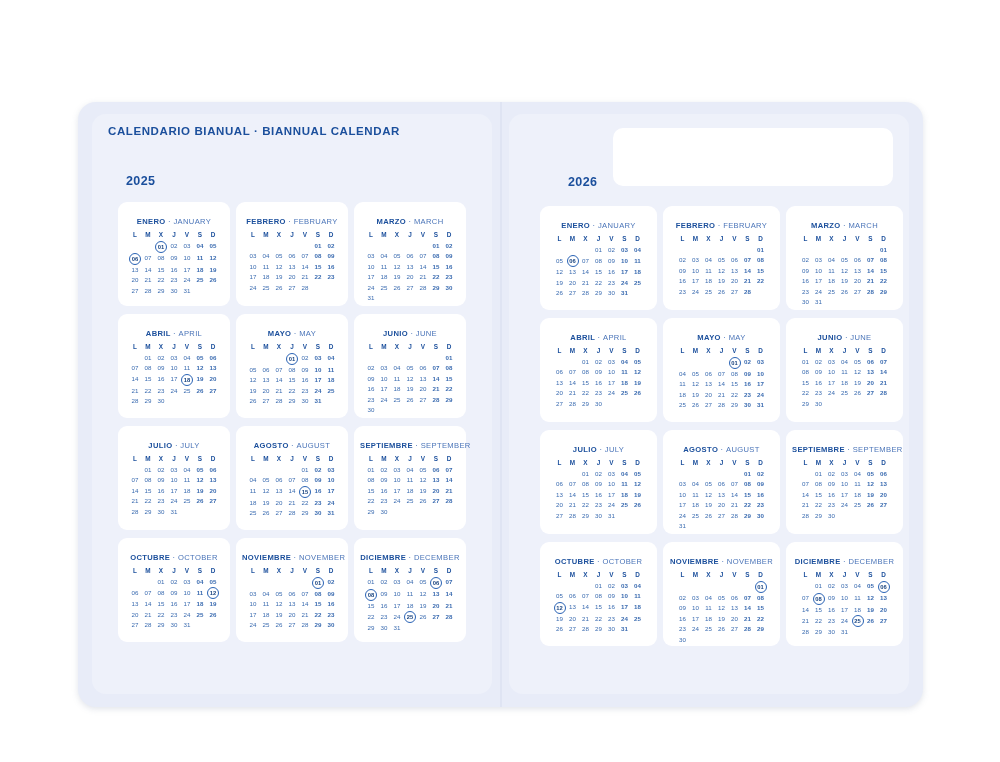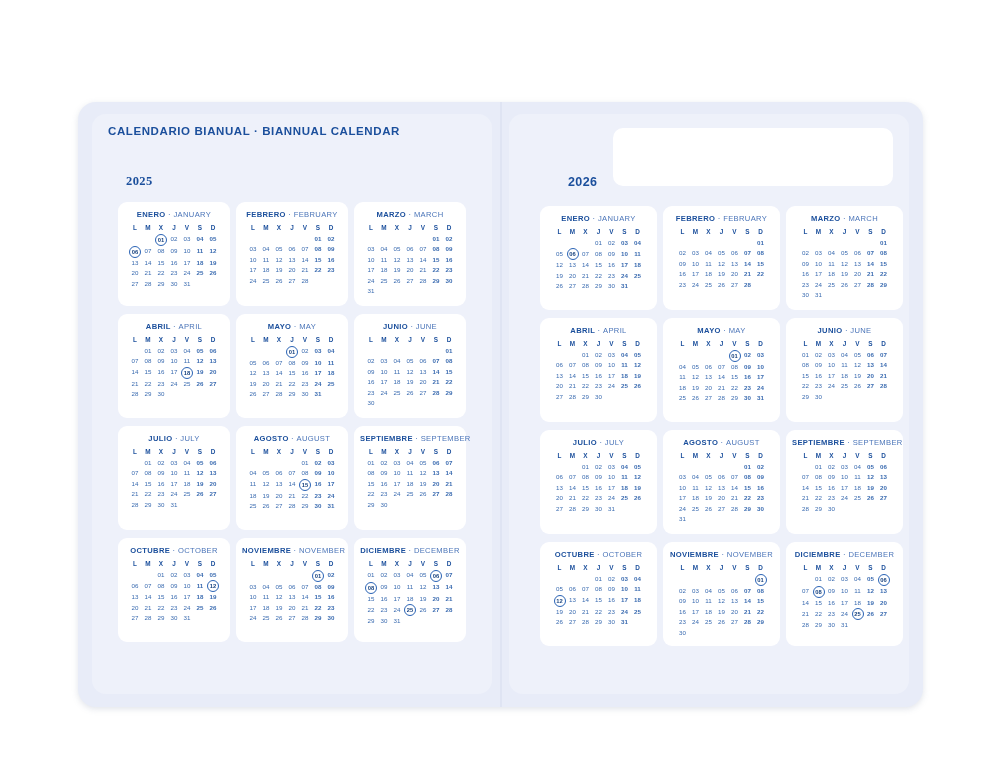--- a/index.html
+++ b/index.html
@@ -72,21 +72,21 @@
     letter-spacing: 0.6px;
     color: #1b4f9c;
   }
   .year-label {
     position: absolute;
     font-size: 12.5px;
     font-weight: bold;
     color: #1b4f9c;
     letter-spacing: 0.4px;
   }
-  .year-left { left: 126px; top: 174px; font-family: Liberation Serif, serif; }
+  .year-left { left: 126px; top: 174px; }
   .year-right { left: 568px; top: 175px; }
 
   .note-box {
     position: absolute;
     left: 613px;
     top: 128px;
     width: 280px;
     height: 58px;
     background: #ffffff;
     border-radius: 10px;
@@ -99,21 +99,21 @@
   .months.left  { left: 118px; top: 202px; }
   .months.right { left: 540px; top: 206px; }
 
   .row {
     display: flex;
     margin-bottom: 8px;
   }
   .mcard {
     background: #ffffff;
     border-radius: 9px;
-    padding: 8px 6px 6px 6px;
+    padding: 15px 6px 6px 6px;
     box-sizing: border-box;
     margin-right: 6px;
   }
   .left .mcard  { width: 112px; height: 104px; }
   .right .mcard { width: 117px; height: 104px; }
   .mcard:last-child { margin-right: 0; }
 
   .mname {
     text-align: center;
     font-size: 7.6px;

